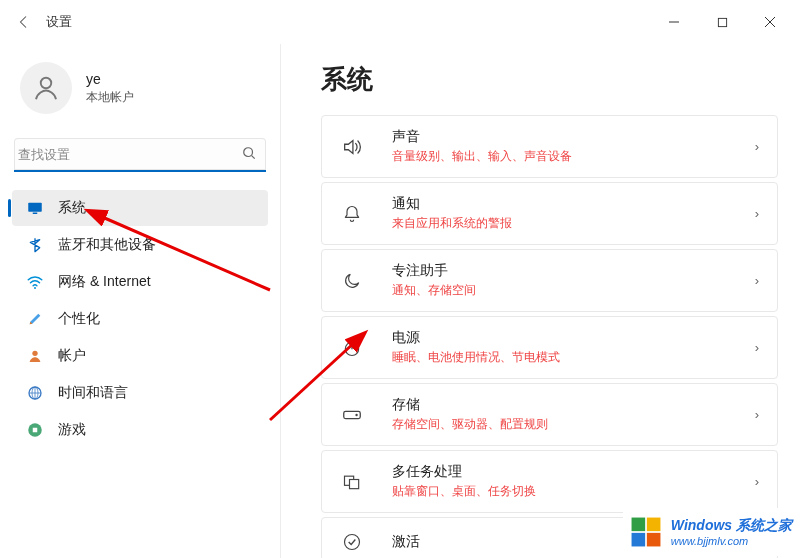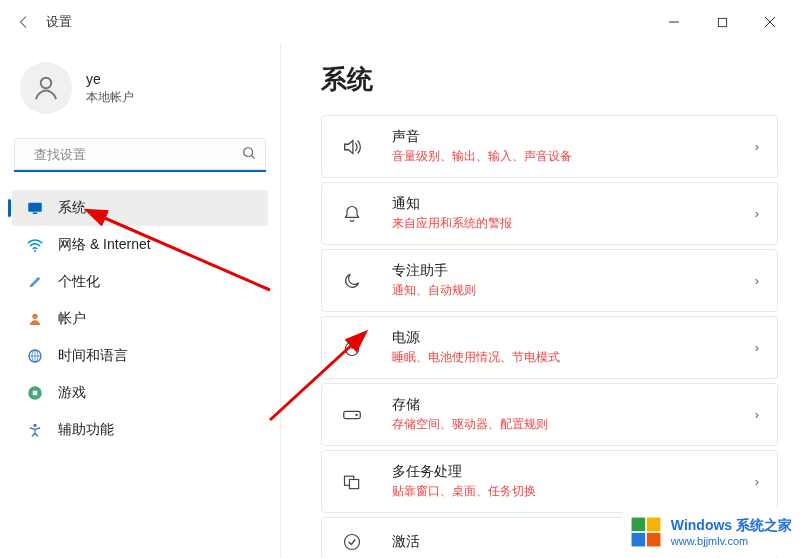--- a/index.html
+++ b/index.html
@@ -66,21 +66,21 @@
       position: relative;
     }
     .search-input {
       width: 100%;
       height: 34px;
       border: none;
       border-bottom: 2px solid #0067c0;
       background: #fdfdfd;
       box-shadow: inset 0 0 0 1px #e6e6e6;
       border-radius: 4px 4px 0 0;
-      padding: 0 32px 0 20px;
+      padding: 0 32px 0 4px;
       font-size: 13px;
       outline: none;
       color: #333;
     }
     .search-input::placeholder { color: #888; }
     .search-ico {
       position: absolute;
       right: 10px; top: 50%;
       transform: translateY(-50%);
       color: #666;
@@ -153,20 +153,21 @@
 
     
     .watermark {
       position: absolute;
       right: 2px; bottom: 2px;
       display: flex;
       align-items: center;
       gap: 8px;
       background: #fff;
       padding: 7px 6px;
+      font-style: italic;
     }
     .wm-logo {
       width: 34px; height: 34px;
     }
     .wm-text1 { font-size: 14px; color: #1e6fd9; font-weight: 600; }
     .wm-text2 { font-size: 11px; color: #1e6fd9; }
   </style>
 </head>
 <body>
 
@@ -227,20 +228,28 @@
         <span class="nav-icon">
             <svg width="18" height="18" viewBox="0 0 24 24">
               <rect x="3" y="5" width="18" height="12" rx="1" fill="#0067c0"></rect>
               <rect x="9" y="18" width="6" height="2" fill="#0067c0"></rect>
             </svg>
           </span>
         <span>系统</span>
       </div>
       <div class="nav-item">
         <span class="nav-icon">
+            <svg width="16" height="16" viewBox="0 0 24 24">
+              <path d="M12 2v20l7-6-14-8 14-4-7 6" stroke="#0067c0" stroke-width="2" fill="none" stroke-linejoin="round"></path>
+            </svg>
+          </span>
+        <span>蓝牙和其他设备</span>
+      </div>
+      <div class="nav-item">
+        <span class="nav-icon">
             <svg width="18" height="18" viewBox="0 0 24 24">
               <path d="M3 9c5-5 13-5 18 0M6 13c3.5-3.5 8.5-3.5 12 0M9.5 17c1.5-1.5 3.5-1.5 5 0" stroke="#0090d8" stroke-width="2" fill="none" stroke-linecap="round"></path>
               <circle cx="12" cy="20" r="1.3" fill="#0090d8"></circle>
             </svg>
           </span>
         <span>网络 &amp; Internet</span>
       </div>
       <div class="nav-item">
         <span class="nav-icon">
             <svg width="16" height="16" viewBox="0 0 24 24">
@@ -271,29 +280,20 @@
       </div>
       <div class="nav-item">
         <span class="nav-icon">
             <svg width="18" height="18" viewBox="0 0 24 24">
               <circle cx="12" cy="12" r="9" fill="#4aa877"></circle>
               <path d="M9 9h6v6H9z" fill="#fff"></path>
             </svg>
           </span>
         <span>游戏</span>
       </div>
-      <div class="nav-item">
-        <span class="nav-icon">
-            <svg width="16" height="16" viewBox="0 0 24 24">
-              <circle cx="12" cy="5" r="2.5" fill="#3c7bc4"></circle>
-              <path d="M5 9l7 2 7-2M12 11v6m-4 4 4-4 4 4" stroke="#3c7bc4" stroke-width="2" fill="none" stroke-linecap="round"></path>
-            </svg>
-          </span>
-        <span>辅助功能</span>
-      </div>
     </div>
   </div>
 
   <div class="main">
     <div class="main-title">系统</div>
     <div class="cards">
 
       <div class="card">
         <span class="card-icon">
             <svg width="22" height="22" viewBox="0 0 24 24">
@@ -322,21 +322,21 @@
       </div>
 
       <div class="card">
         <span class="card-icon">
             <svg width="20" height="20" viewBox="0 0 24 24">
               <path d="M20 14A8 8 0 1 1 10 4a7 7 0 0 0 10 10z" stroke="#444" stroke-width="1.4" fill="none"></path>
             </svg>
           </span>
         <div class="card-text">
           <div class="card-title">专注助手</div>
-          <div class="card-sub">通知、自动规则</div>
+          <div class="card-sub">通知、存储空间</div>
         </div>
         <span class="chev">›</span>
       </div>
 
       <div class="card">
         <span class="card-icon">
             <svg width="20" height="20" viewBox="0 0 24 24">
               <circle cx="12" cy="13" r="8" stroke="#444" stroke-width="1.4" fill="none"></circle>
               <path d="M12 4v9" stroke="#444" stroke-width="1.6" stroke-linecap="round"></path>
             </svg>

